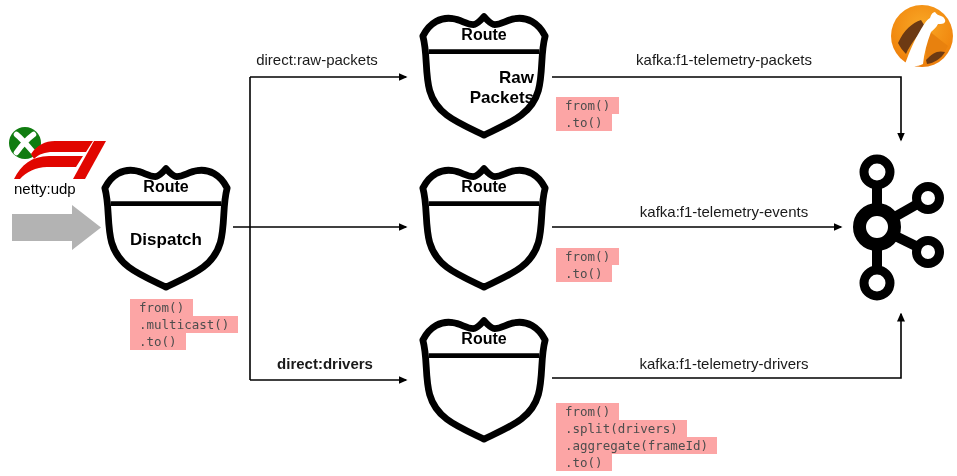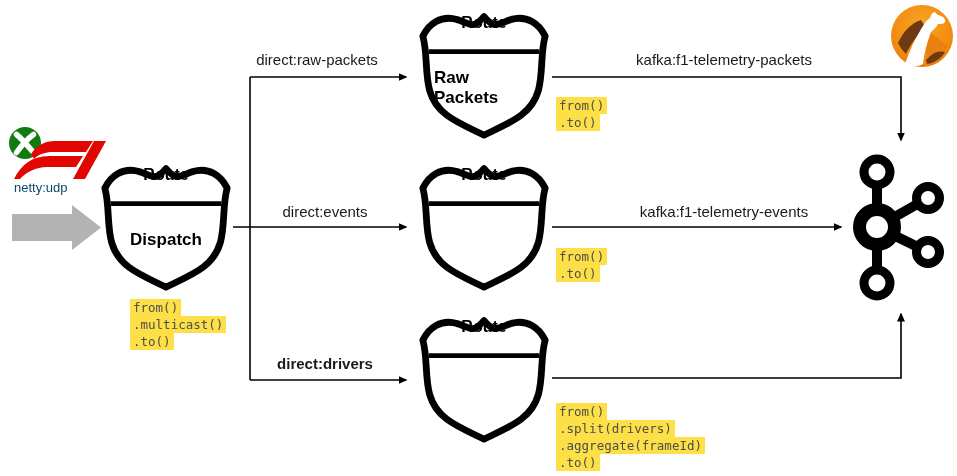--- a/index.html
+++ b/index.html
@@ -12,34 +12,34 @@
   svg{display:block;}
   
   .edge-label{
     position:absolute;text-align:center;font-size:15px;color:#1a1a1a;
     white-space:nowrap;
   }
   
   .shield{position:absolute;width:136px;height:132px;}
   .shield svg{position:absolute;left:0;top:0;width:100%;height:100%;}
   .shield .band{
-    position:absolute;left:0;right:0;top:2px;height:28px;
+    position:absolute;left:0;right:0;top:14px;height:28px;
     display:flex;align-items:center;justify-content:center;
     font-weight:bold;font-size:16px;color:#000;
   }
   .shield .name{
     position:absolute;left:18px;right:18px;top:46px;bottom:16px;
-    display:flex;align-items:center;justify-content:center;text-align:left;
+    display:flex;align-items:center;justify-content:center;text-align:right;
     font-weight:bold;font-size:17px;line-height:1.18;color:#000;
   }
   
   .code{position:absolute;font-family:"DejaVu Sans Mono","Liberation Mono",monospace;
     font-size:12.5px;line-height:17px;color:#4d4d4d;}
-  .code span{display:table;background:#fde047;padding:0 3px;white-space:pre;}
-  .netty{position:absolute;font-size:13px;color:#0c4a6e;}
+  .code span{display:table;background:#fca5a5;padding:0 9px;white-space:pre;}
+  .netty{position:absolute;font-size:15px;color:#000000;}
 </style>
 </head>
 <body>
 
 <div id="canvas">
 
   <svg class="abs" style="left:0;top:0;" width="957" height="476" viewBox="0 0 957 476">
     <defs>
       <marker id="arrw" markerWidth="9" markerHeight="8" refX="7.5" refY="4" orient="auto" markerUnits="userSpaceOnUse">
         <path d="M0 0 L9 4 L0 8 Z" fill="#000"></path>
@@ -129,25 +129,25 @@
 
   <div class="shield" style="left:416px;top:311px;">
     <svg viewBox="0 0 140 136">
       <path d="M7 30 C14 16 26 10 38 12 C46 13 54 19 60 18 C64 17 67 13 70 10 C73 13 76 17 80 18 C86 19 94 13 102 12 C114 10 126 16 133 30 C128 48 131 68 126 86 C119 111 97 119 70 132 C43 119 21 111 14 86 C9 68 12 48 7 30 Z" fill="#fff" stroke="#000" stroke-width="7" stroke-linejoin="round"></path>
       <line x1="13" y1="46" x2="127" y2="46" stroke="#000" stroke-width="5"></line>
     </svg>
     <div class="band">Route</div>
   </div>
 
   <div class="edge-label" style="left:224px;top:51px;width:186px;">direct:raw-packets</div>
-  <div class="edge-label" style="left:232px;top:203px;width:186px;">direct:events</div>
   <div class="edge-label" style="left:232px;top:355px;width:186px;font-weight:bold;">direct:drivers</div>
 
   <div class="edge-label" style="left:602px;top:51px;width:244px;">kafka:f1-telemetry-packets</div>
   <div class="edge-label" style="left:602px;top:203px;width:244px;">kafka:f1-telemetry-events</div>
+  <div class="edge-label" style="left:602px;top:355px;width:244px;">kafka:f1-telemetry-drivers</div>
 
   <div class="code" style="left:130px;top:299px;">
     <span>from()</span>
     <span>.multicast()</span>
     <span>.to()</span>
   </div>
 
   <div class="code" style="left:556px;top:97px;">
     <span>from()</span>
     <span>.to()</span>

